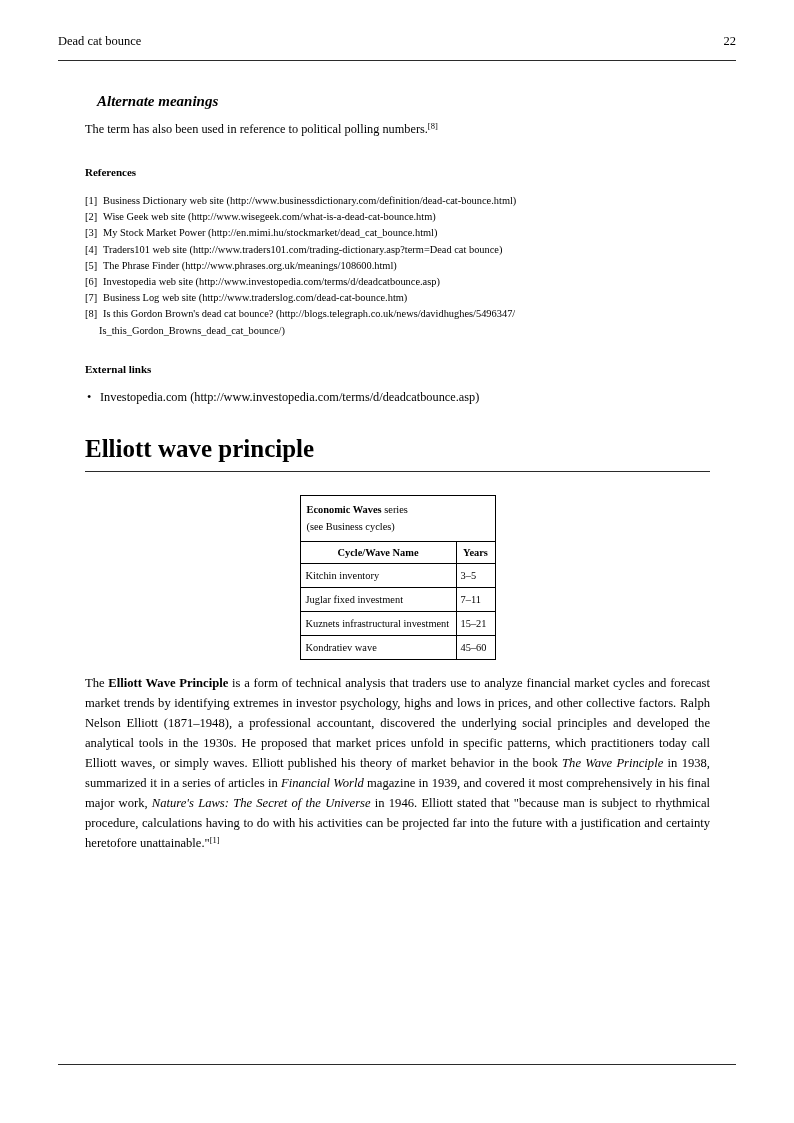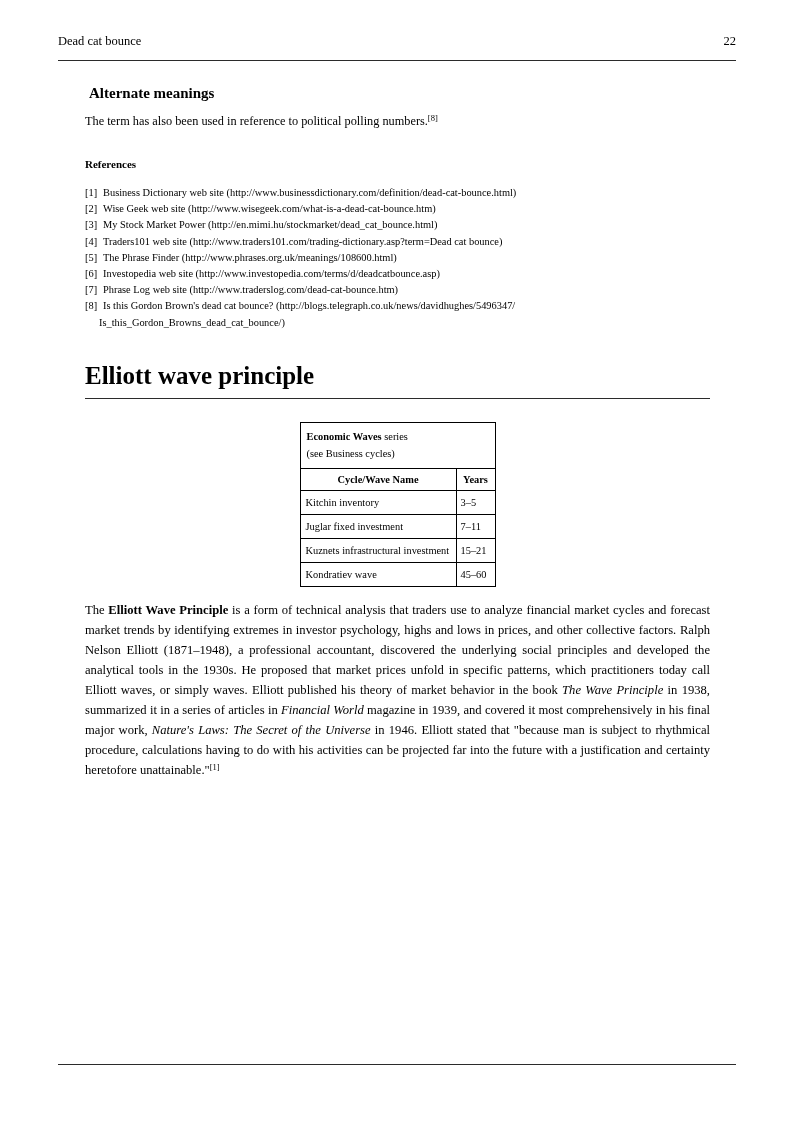--- a/index.html
+++ b/index.html
@@ -31,22 +31,23 @@
   .content {
     position: absolute;
     left: 85px;
     top: 0;
     width: 625px;
     padding-top: 82px;
   }
   .h3-heading {
     font-size: 15px;
     font-weight: bold;
-    margin: 4px;
+    margin: 12px;
     line-height: 15px;
+    font-style: italic;
   }
   .alt-body {
     margin: 13px 0 0 0;
     font-size: 12.3px;
     line-height: 14px;
   }
   sup.ref-sup {
     font-size: 8.5px;
     line-height: 0;
     vertical-align: 4px;
@@ -184,32 +185,41 @@
         <li class="ref-item">
           <span class="ref-num">[5]</span>
           <span class="ref-text">The Phrase Finder (http://www.phrases.org.uk/meanings/108600.html)</span>
         </li>
         <li class="ref-item">
           <span class="ref-num">[6]</span>
           <span class="ref-text">Investopedia web site (http://www.investopedia.com/terms/d/deadcatbounce.asp)</span>
         </li>
         <li class="ref-item">
           <span class="ref-num">[7]</span>
-          <span class="ref-text">Phrase Log web site (http://www.traderslog.com/dead-cat-bounce.htm)</span>
+          <span class="ref-text">Business Log web site (http://www.traderslog.com/dead-cat-bounce.htm)</span>
         </li>
         <li class="ref-item">
           <span class="ref-num">[8]</span>
           <span class="ref-text">
             <div>Is this Gordon Brown's dead cat bounce? (http://blogs.telegraph.co.uk/news/davidhughes/5496347/</div>
             <div class="ref-cont">Is_this_Gordon_Browns_dead_cat_bounce/)</div>
           </span>
         </li>
       </ol>
     </section>
 
+    <section>
+      <h2 class="h2-heading ext-heading">External links</h2>
+      <ul class="ext-list">
+        <li class="ext-item">
+          <span class="ext-bullet">•</span>
+          <span>Investopedia.com (http://www.investopedia.com/terms/d/deadcatbounce.asp)</span>
+        </li>
+      </ul>
+    </section>
 
     <article>
       <h1 class="article-title">Elliott wave principle</h1>
 
       <div class="infobox-wrap">
         <table class="infobox">
           <tbody>
             <tr>
               <td class="infobox-caption-cell" colspan="2">
                 <div><span class="infobox-caption-bold">Economic Waves</span><span> series</span></div>

